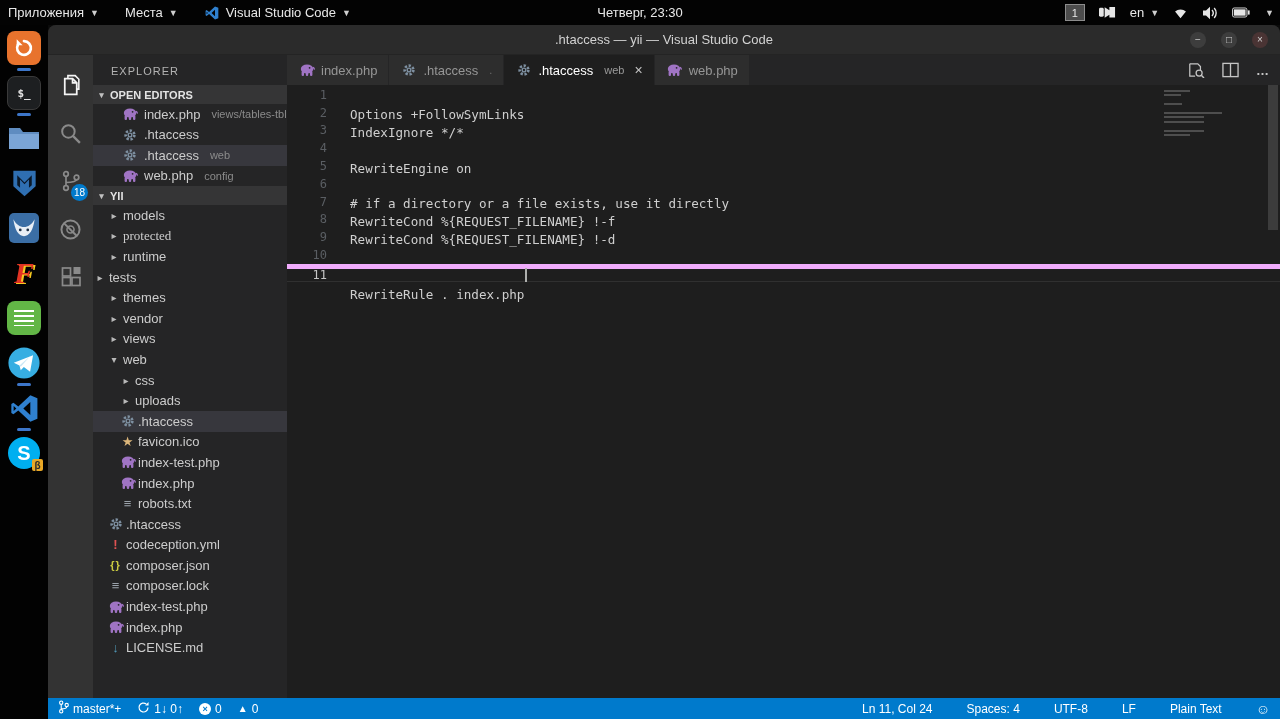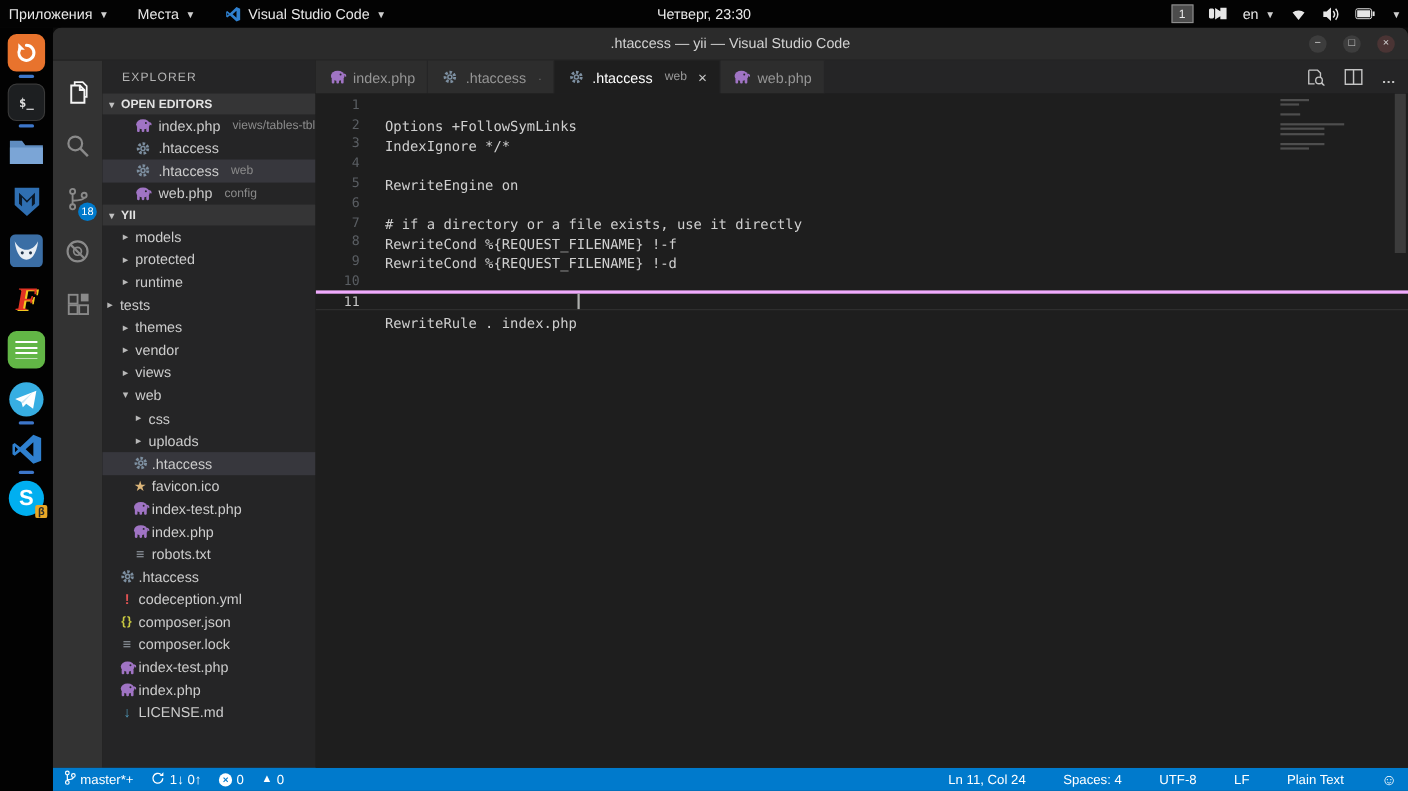--- a/index.html
+++ b/index.html
@@ -101,21 +101,21 @@
   .tab-actions { position:absolute; right:10px; top:0; height:30px; display:flex; align-items:center; gap:17px; color:#c5c5c5; }
   .ta-icon { display:inline-flex; cursor:pointer; }
   .ta-more { font-weight:bold; letter-spacing:1px; font-size:13px; }
 
   
   .editor { flex:1; position:relative; overflow:hidden; background:#1e1e1e;
     font-family:"DejaVu Sans Mono",monospace; font-size:12.6px; padding-top:1px; }
   .line { height:17.8px; display:flex; align-items:center; padding-left:4px; }
   .line .num { width:36px; text-align:right; color:#5a5e63; flex:none; font-size:12px; }
   .line .txt { margin-left:23px; white-space:pre; color:#cfcfcf;margin-top:40px; }
-  .line.current { border-top:3px solid #f0abfc; border-bottom:1px solid #303030; }
+  .line.current { border-top:5px solid #f0abfc; border-bottom:1px solid #303030; }
   .line.current .num { color:#c6c6c6; }
   .caret { display:none; width:2px; height:14px; background:#aeafad; margin-left:1px; }
   .line.current .caret { display:inline-block; }
   .minimap { position:absolute; top:5px; right:46px; width:70px; cursor:pointer; }
   .mm-bar { height:2px; margin-bottom:2.4px; background:#4e4e4e; }
   .vscroll { position:absolute; top:0; right:2px; width:10px; height:145px; background:rgba(121,121,121,0.33); cursor:pointer; }
 
   
   .statusbar { height:21px; background:#007acc; color:#ffffff; font-size:12px; flex:none;
     display:flex; align-items:center; padding:0 10px; }
@@ -418,21 +418,21 @@
           <span class="tw">▾</span>
           <span>YII</span>
         </div>
         <div>
 
             <div class="tree-row folder" style="padding-left: 14px;">
               <span class="twistie"></span>
               <span class="label">models</span>
             </div>
 
-            <div class="tree-row folder" style="padding-left: 14px;">
+            <div class="tree-row folder" style="padding-left: 14px; font-family: Liberation Serif, serif;">
               <span class="twistie"></span>
               <span class="label">protected</span>
             </div>
 
             <div class="tree-row folder" style="padding-left: 14px;">
               <span class="twistie"></span>
               <span class="label">runtime</span>
             </div>
 
             <div class="tree-row folder" style="">

